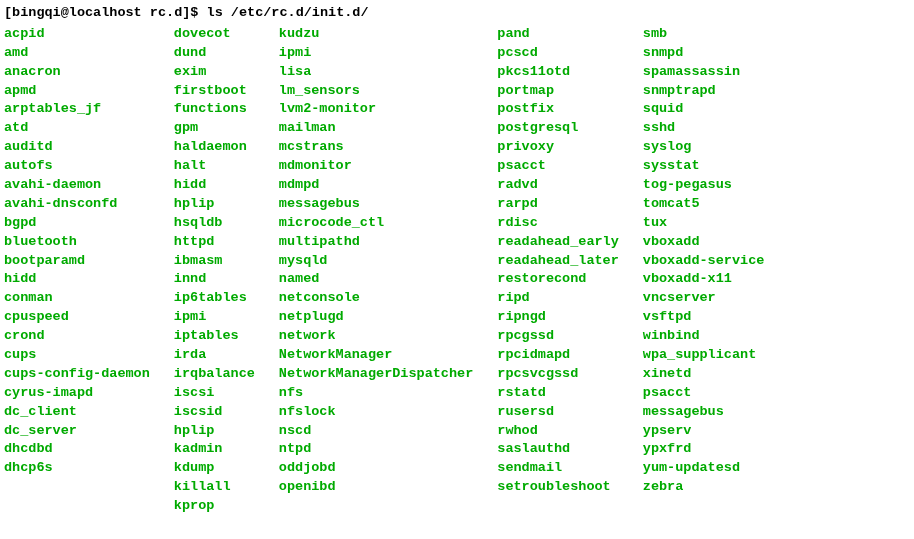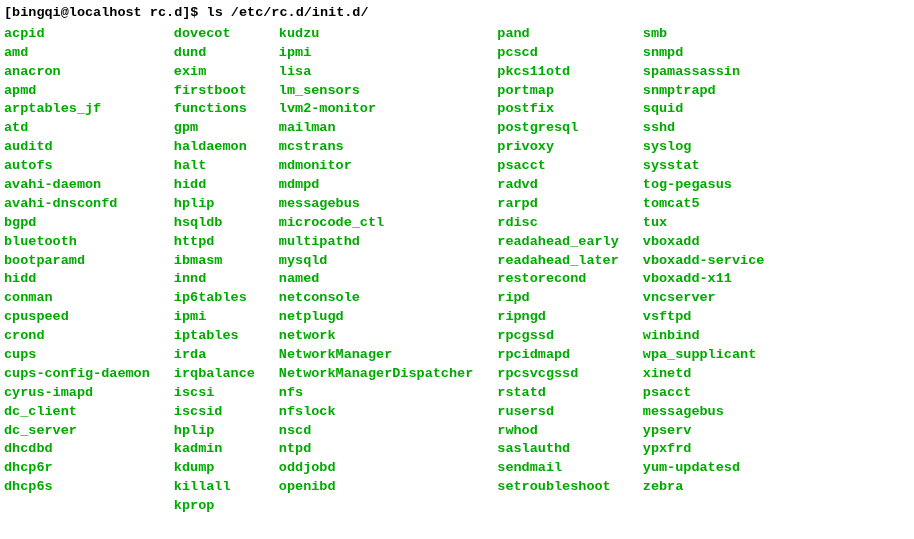--- a/index.html
+++ b/index.html
@@ -53,21 +53,20 @@
       <span class="entry">hidd</span>
       <span class="entry">conman</span>
       <span class="entry">cpuspeed</span>
       <span class="entry">crond</span>
       <span class="entry">cups</span>
       <span class="entry">cups-config-daemon</span>
       <span class="entry">cyrus-imapd</span>
       <span class="entry">dc_client</span>
       <span class="entry">dc_server</span>
       <span class="entry">dhcdbd</span>
-      <span class="entry">dhcp6r</span>
       <span class="entry">dhcp6s</span>
     </div>
     <div class="col">
       <span class="entry">dovecot</span>
       <span class="entry">dund</span>
       <span class="entry">exim</span>
       <span class="entry">firstboot</span>
       <span class="entry">functions</span>
       <span class="entry">gpm</span>
       <span class="entry">haldaemon</span>

